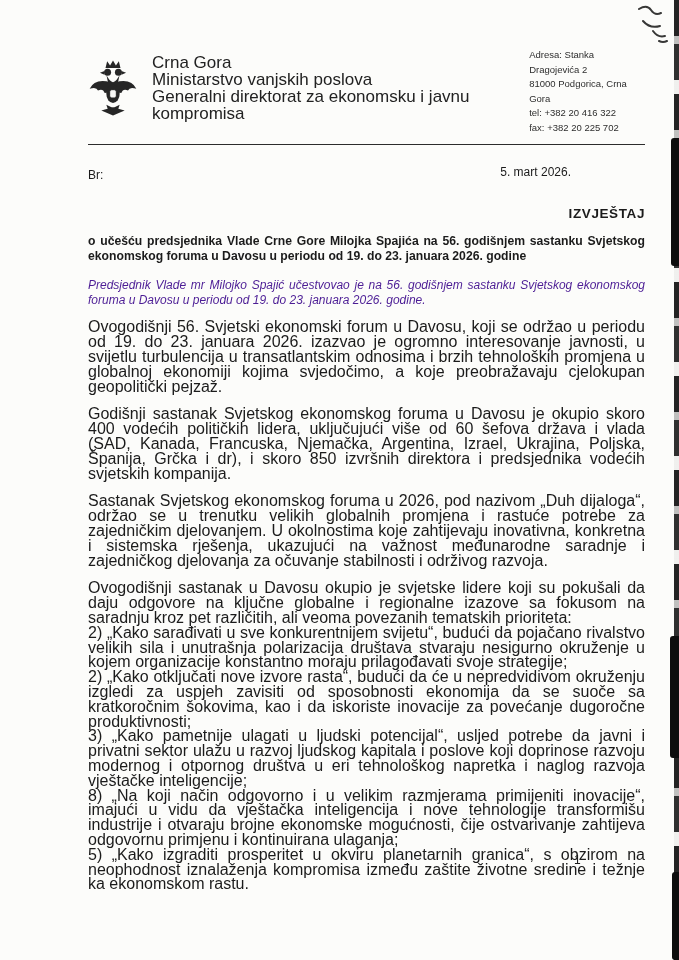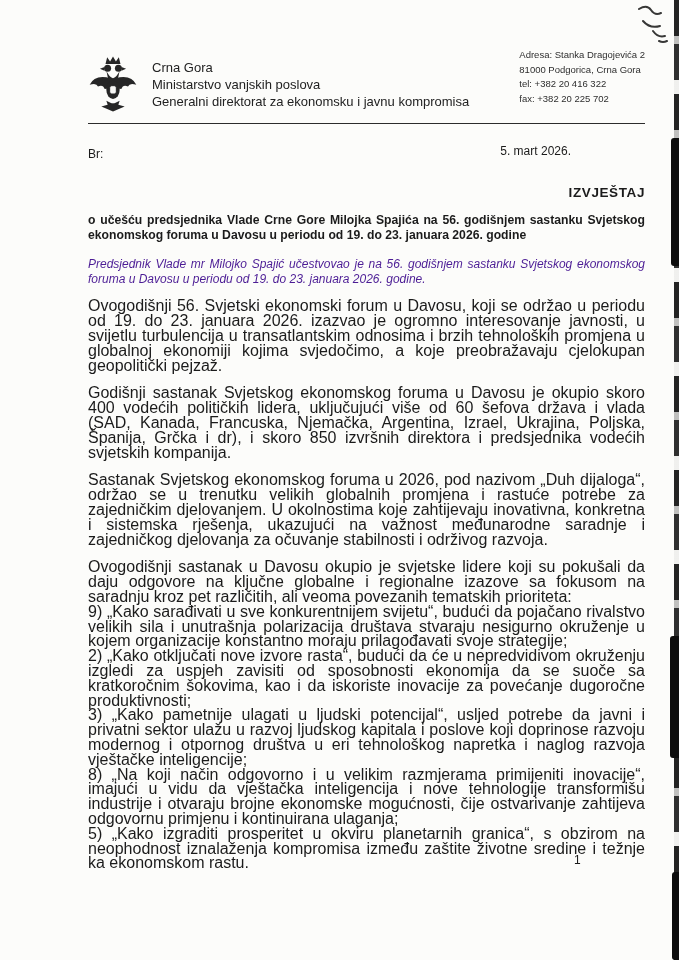--- a/index.html
+++ b/index.html
@@ -20,21 +20,21 @@
     position: absolute;
     left: 88px;
     top: 46px;
     width: 557px;
   }
 
   
   .letterhead { display: flex; justify-content: space-between; align-items: flex-start; }
   .lh-left { display: flex; align-items: center; gap: 14px; margin-top: 8px; }
   .emblem svg { display: block; }
-  .org { font-size: 13px; line-height: 17px; color: #222; }
+  .org { font-size: 17px; line-height: 17px; color: #222; }
   .lh-right { font-size: 9.5px; line-height: 14.5px; color: #2e2e2e; padding-top: 2px; }
   .rule { border: none; border-top: 1.5px solid #2c2c2c; margin-top: 9px; }
 
   
   .meta-row { position: relative; margin-top: 20px; font-size: 12px; height: 15px; }
   .ref-label { position: absolute; left: 0; top: 3px; }
   .date { position: absolute; right: 74px; top: 0; }
 
   
   .title { margin-top: 26px; text-align: right; font-size: 13.5px; font-weight: 700; letter-spacing: 0.6px; }
@@ -124,21 +124,21 @@
 
     <p class="subject">o učešću predsjednika Vlade Crne Gore Milojka Spajića na 56. godišnjem sastanku Svjetskog ekonomskog foruma u Davosu u periodu od 19. do 23. januara 2026. godine</p>
 
     <p class="lead">Predsjednik Vlade mr Milojko Spajić učestvovao je na 56. godišnjem sastanku Svjetskog ekonomskog foruma u Davosu u periodu od 19. do 23. januara 2026. godine.</p>
 
     <p class="body-p">Ovogodišnji 56. Svjetski ekonomski forum u Davosu, koji se održao u periodu od 19. do 23. januara 2026. izazvao je ogromno interesovanje javnosti, u svijetlu turbulencija u transatlantskim odnosima i brzih tehnoloških promjena u globalnoj ekonomiji kojima svjedočimo, a koje preobražavaju cjelokupan geopolitički pejzaž.</p>
     <p class="body-p">Godišnji sastanak Svjetskog ekonomskog foruma u Davosu je okupio skoro 400 vodećih političkih lidera, uključujući više od 60 šefova država i vlada (SAD, Kanada, Francuska, Njemačka, Argentina, Izrael, Ukrajina, Poljska, Španija, Grčka i dr), i skoro 850 izvršnih direktora i predsjednika vodećih svjetskih kompanija.</p>
     <p class="body-p">Sastanak Svjetskog ekonomskog foruma u 2026, pod nazivom „Duh dijaloga“, održao se u trenutku velikih globalnih promjena i rastuće potrebe za zajedničkim djelovanjem. U okolnostima koje zahtijevaju inovativna, konkretna i sistemska rješenja, ukazujući na važnost međunarodne saradnje i zajedničkog djelovanja za očuvanje stabilnosti i održivog razvoja.</p>
     <p class="body-p">Ovogodišnji sastanak u Davosu okupio je svjetske lidere koji su pokušali da daju odgovore na ključne globalne i regionalne izazove sa fokusom na saradnju kroz pet različitih, ali veoma povezanih tematskih prioriteta:</p>
 
-    <p class="body-p item">9) „Kako sarađivati u sve konkurentnijem svijetu“, budući da pojačano rivalstvo velikih sila i unutrašnja polarizacija društava stvaraju nesigurno okruženje u kojem organizacije konstantno moraju prilagođavati svoje strategije;</p>
+    <p class="body-p item">2) „Kako sarađivati u sve konkurentnijem svijetu“, budući da pojačano rivalstvo velikih sila i unutrašnja polarizacija društava stvaraju nesigurno okruženje u kojem organizacije konstantno moraju prilagođavati svoje strategije;</p>
     <p class="body-p item">2) „Kako otključati nove izvore rasta“, budući da će u nepredvidivom okruženju izgledi za uspjeh zavisiti od sposobnosti ekonomija da se suoče sa kratkoročnim šokovima, kao i da iskoriste inovacije za povećanje dugoročne produktivnosti;</p>
     <p class="body-p item">3) „Kako pametnije ulagati u ljudski potencijal“, usljed potrebe da javni i privatni sektor ulažu u razvoj ljudskog kapitala i poslove koji doprinose razvoju modernog i otpornog društva u eri tehnološkog napretka i naglog razvoja vještačke inteligencije;</p>
     <p class="body-p item">8) „Na koji način odgovorno i u velikim razmjerama primijeniti inovacije“, imajući u vidu da vještačka inteligencija i nove tehnologije transformišu industrije i otvaraju brojne ekonomske mogućnosti, čije ostvarivanje zahtijeva odgovornu primjenu i kontinuirana ulaganja;</p>
     <p class="body-p item">5) „Kako izgraditi prosperitet u okviru planetarnih granica“, s obzirom na neophodnost iznalaženja kompromisa između zaštite životne sredine i težnje ka ekonomskom rastu.</p>
 
   </div>
 
   <div class="page-number">1</div>
 
 </div>

